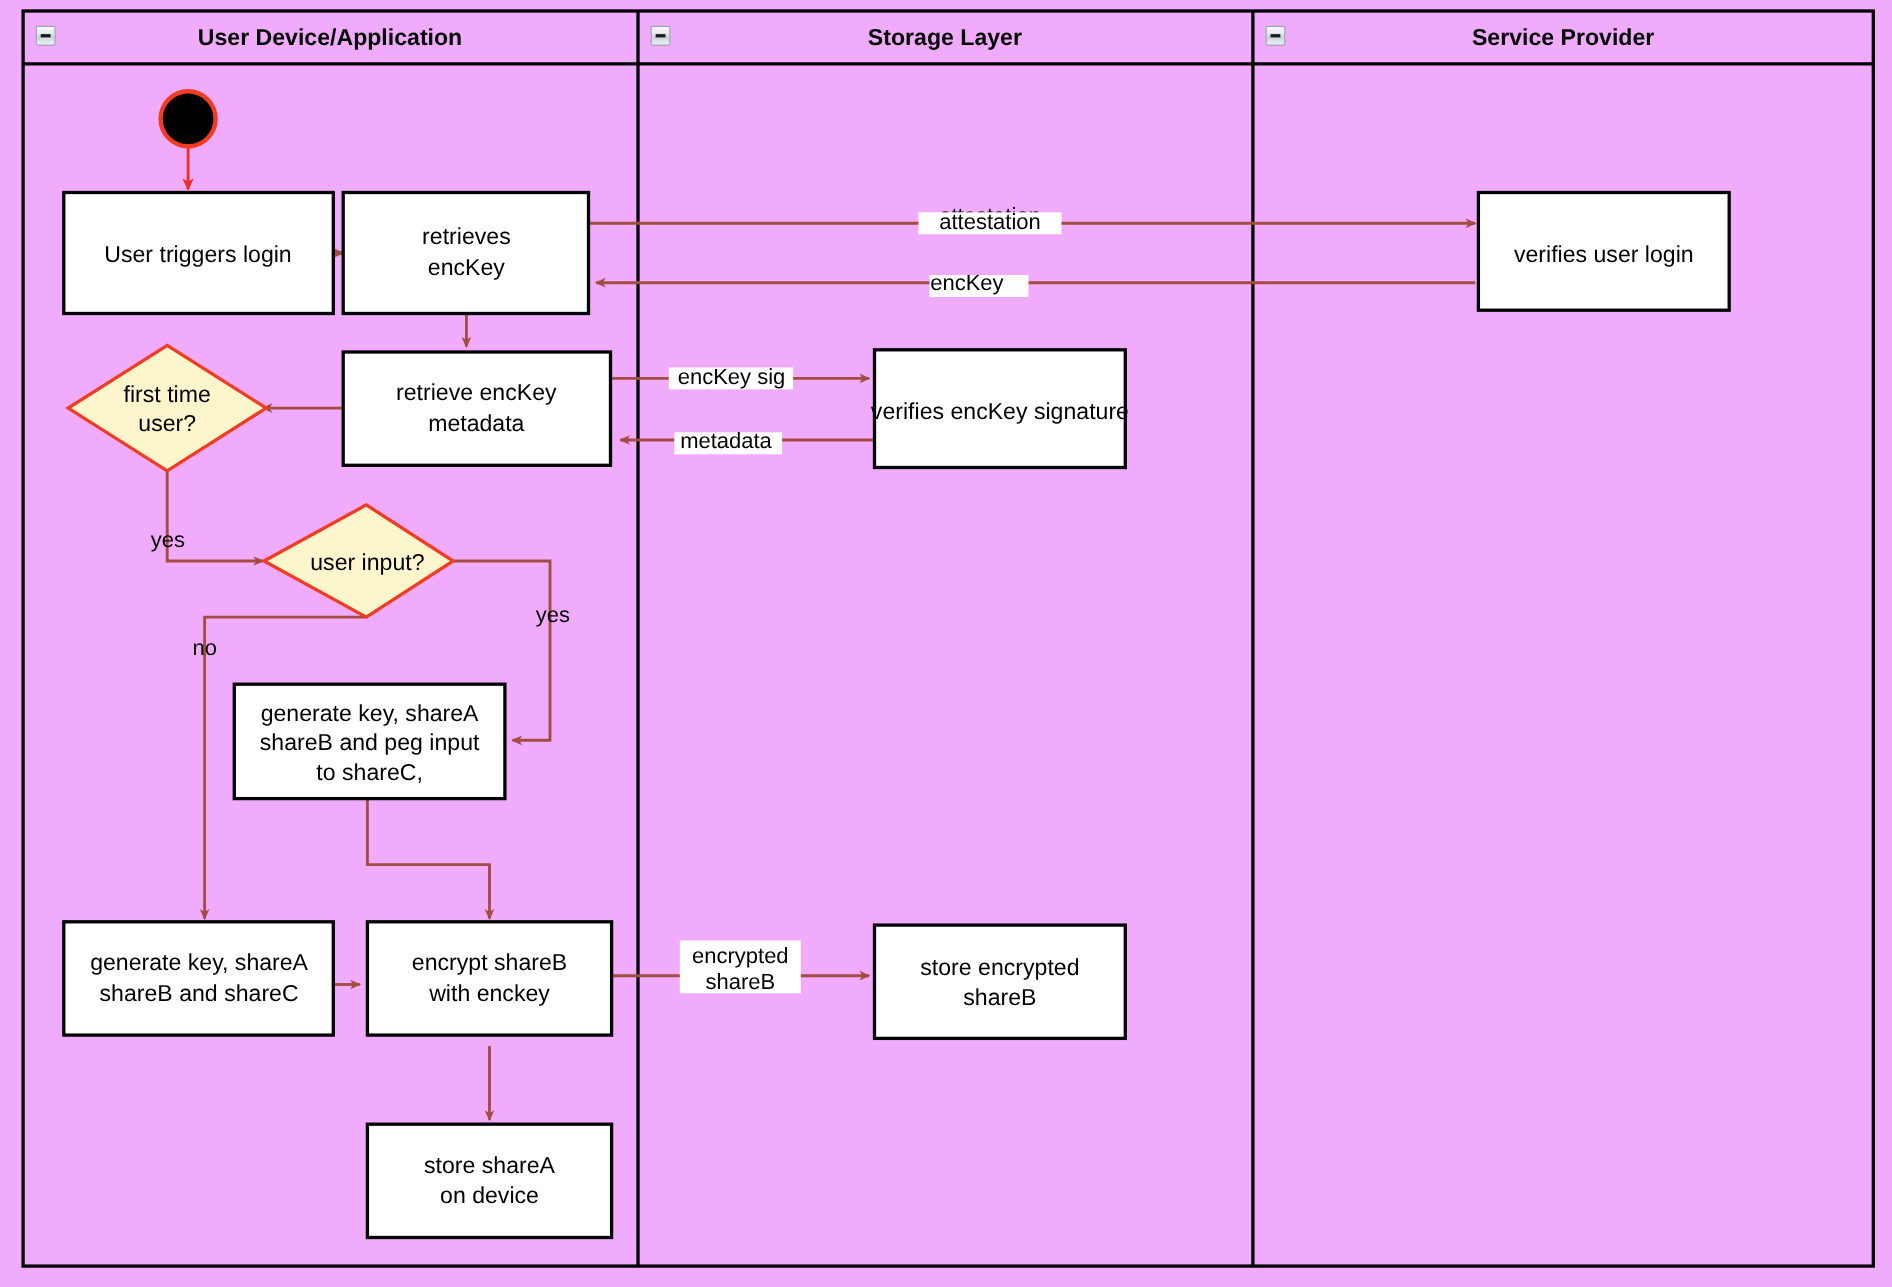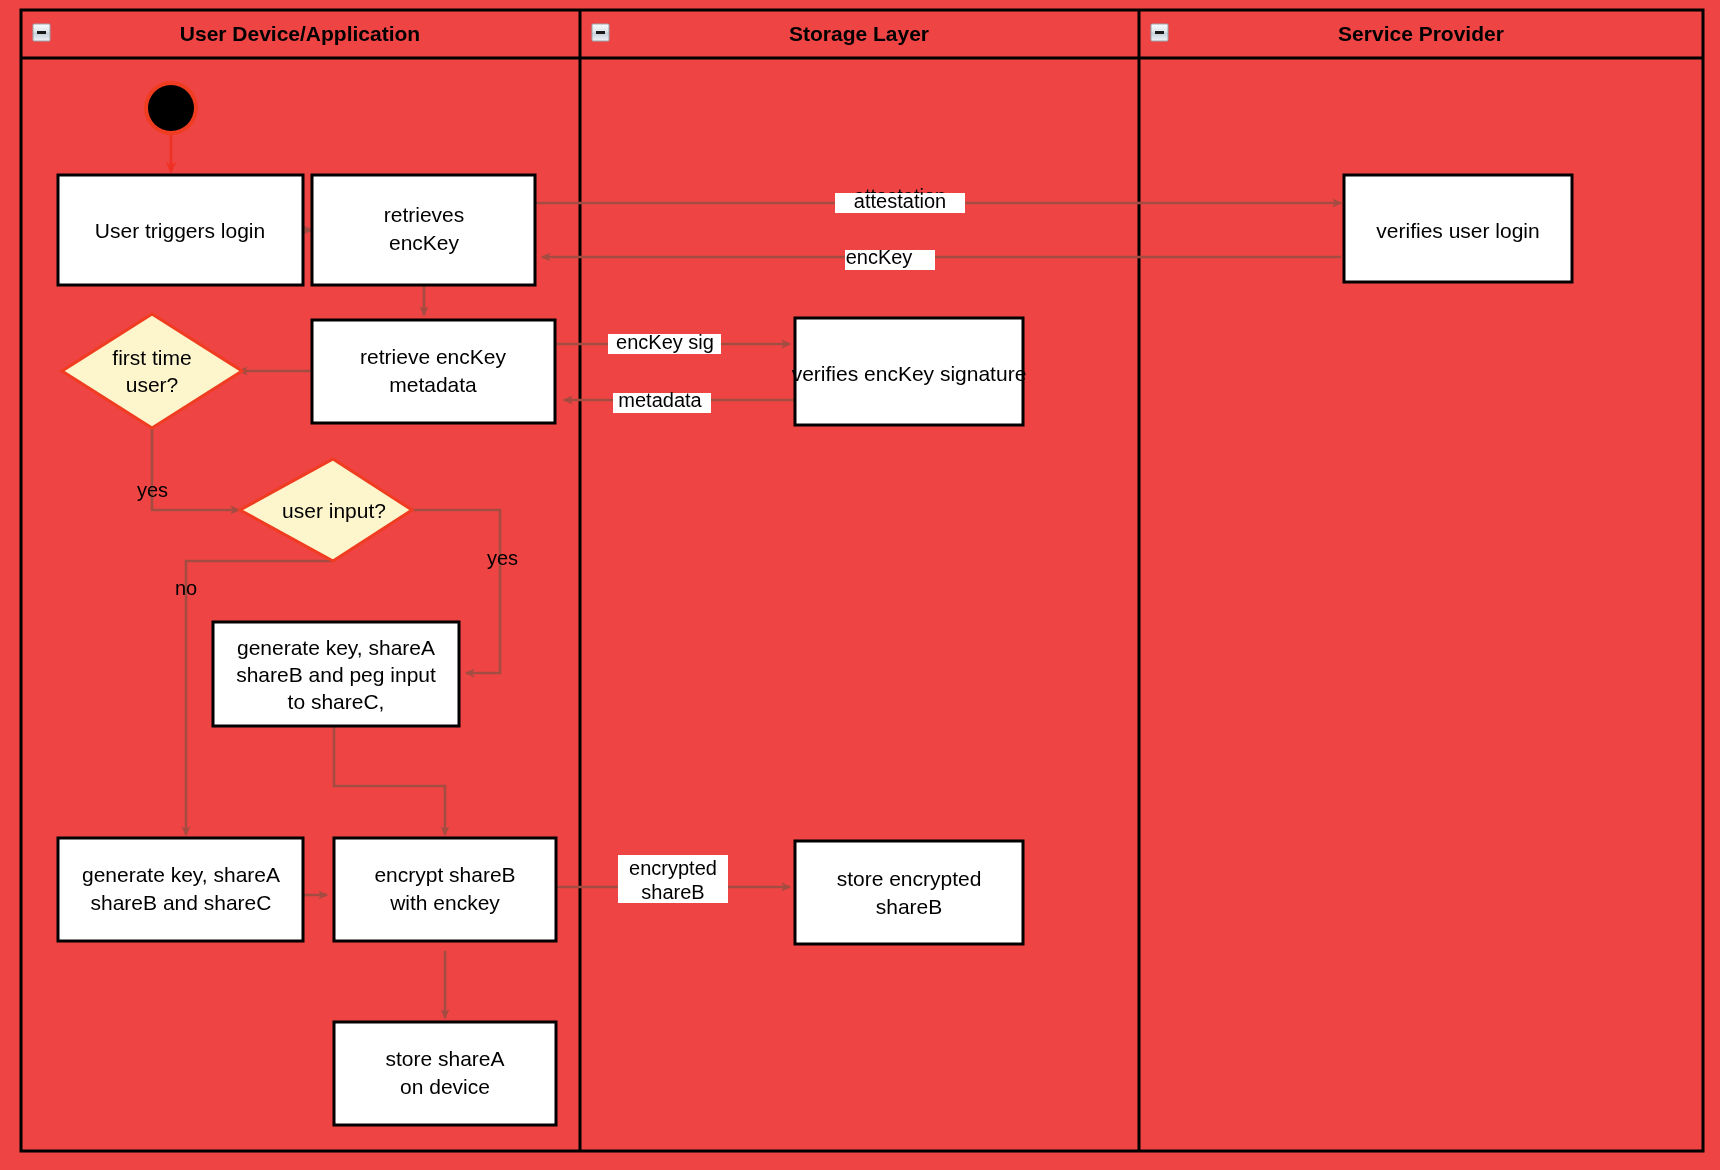--- a/index.html
+++ b/index.html
@@ -7,21 +7,21 @@
     padding: 0;
     background: #ffffff;
   }
   body {
     font-family: "Liberation Sans", sans-serif;
   }
   #canvas {
     position: relative;
     width: 1720px;
     height: 1170px;
-    background: #ef4444;
+    background: #f0abfc;
     overflow: hidden;
   }
   svg#diagram {
     position: absolute;
     left: 0;
     top: 0;
     width: 1720px;
     height: 1170px;
   }
   

